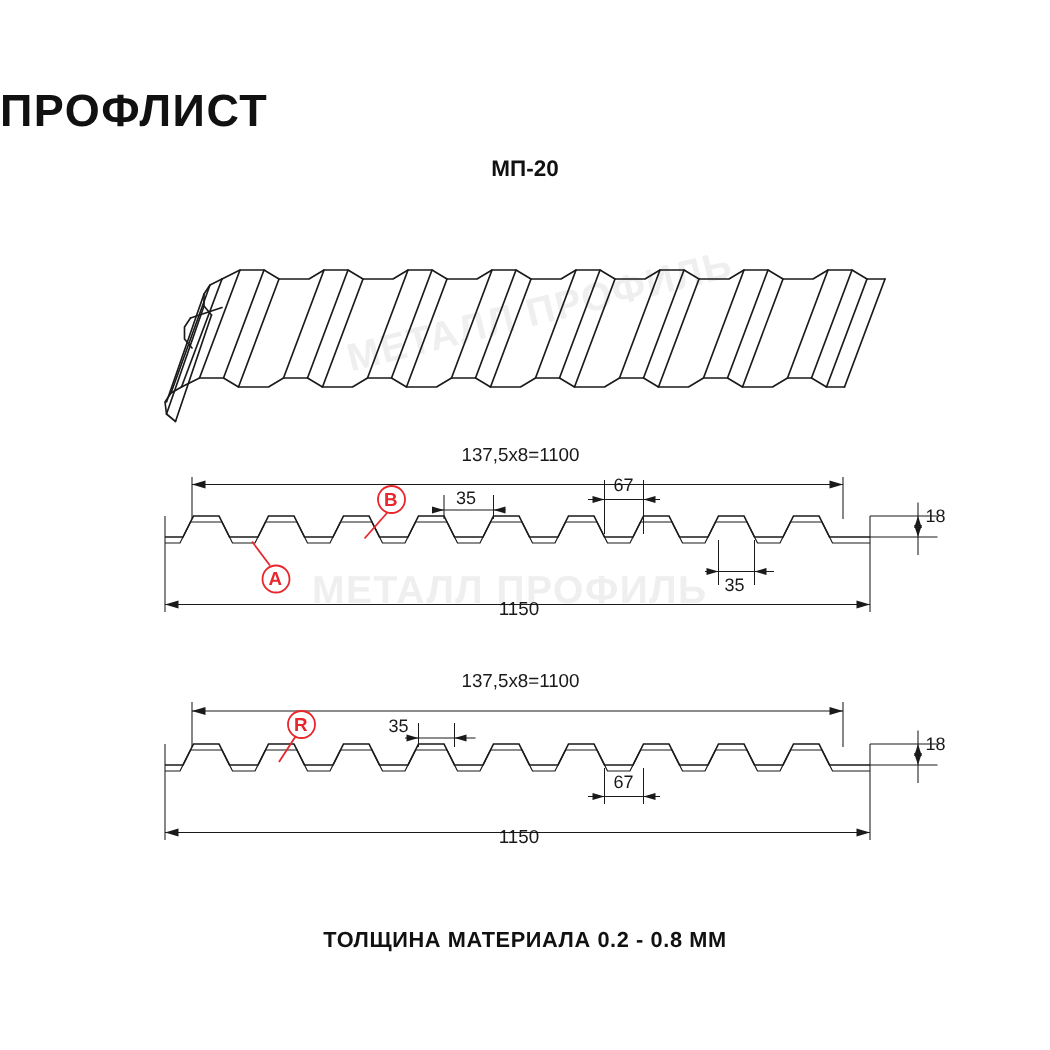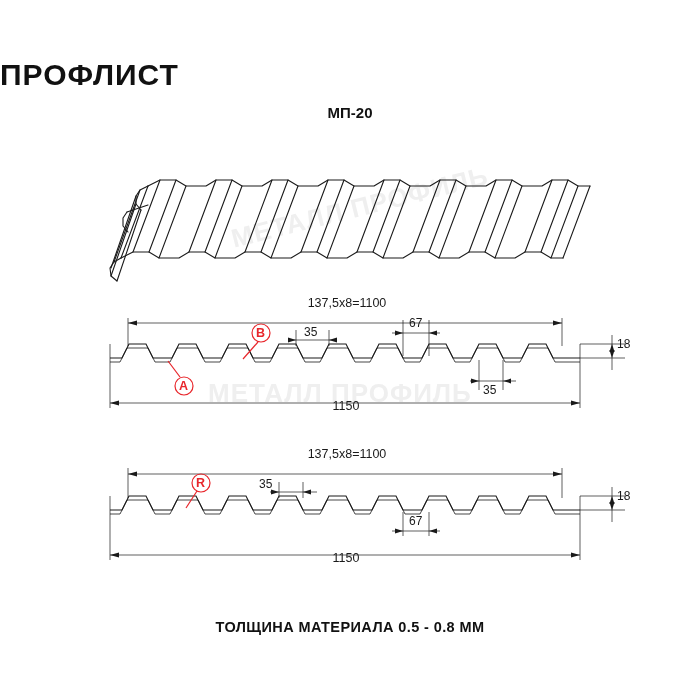--- a/index.html
+++ b/index.html
@@ -300,14 +300,14 @@
   <div style="position:absolute;left:259px;top:477px;font-size:12px;">
     <span>35</span>
   </div>
   <div style="position:absolute;left:409px;top:514px;font-size:12px;">
     <span>67</span>
   </div>
   <div style="position:absolute;left:196px;top:476px;font-size:12.5px;font-weight:bold;color:#e8262b;">
     <span>R</span>
   </div>
 
-  <div class="footer">ТОЛЩИНА МАТЕРИАЛА 0.5 - 0.8 ММ</div>
+  <div class="footer">ТОЛЩИНА МАТЕРИАЛА 0.2 - 0.8 ММ</div>
 </div>
 
 </body></html>

